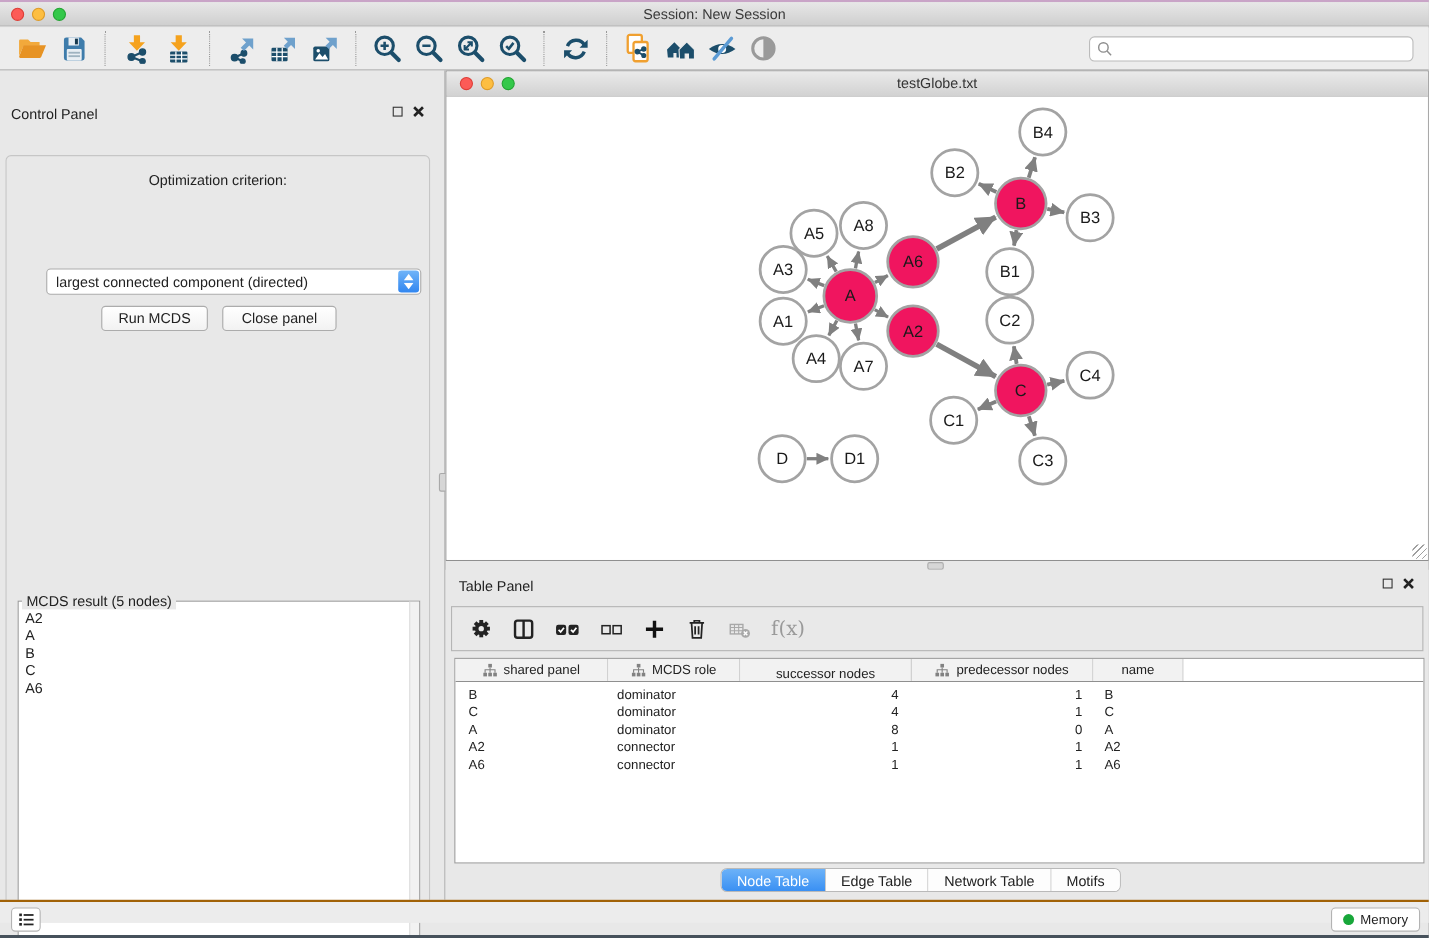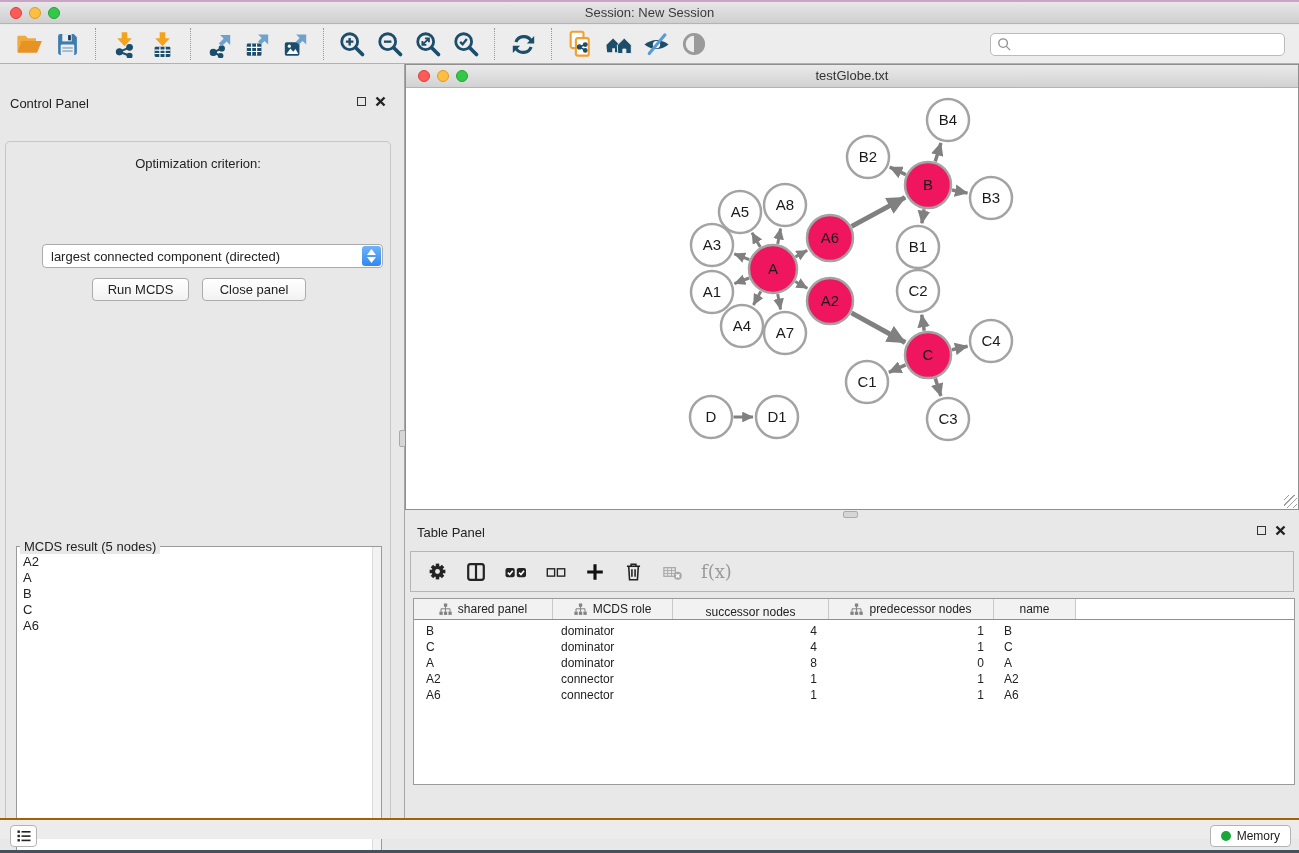--- a/index.html
+++ b/index.html
@@ -576,20 +576,26 @@
       </div>
       <div class="trow">
         <span class="td c0">A6</span>
           <span class="td c1">connector</span>
           <span class="td c2">1</span>
           <span class="td c3">1</span>
           <span class="td c4">A6</span>
       </div>
     </div>
 
+    <div class="table-tabs">
+      <div class="seg active">Node Table</div>
+      <div class="seg">Edge Table</div>
+      <div class="seg">Network Table</div>
+      <div class="seg">Motifs</div>
+    </div>
   </div>
 
   <div class="status-bar">
     <div class="sb-btn sb-left">
       <svg width="16" height="16" viewBox="0 0 16 16">
           <g fill="#232323">
             <rect x="1.5" y="2.5" width="2.4" height="2.4"></rect>
             <rect x="1.5" y="6.8" width="2.4" height="2.4"></rect>
             <rect x="1.5" y="11.1" width="2.4" height="2.4"></rect>
             <rect x="5.5" y="3" width="9" height="1.6"></rect>

